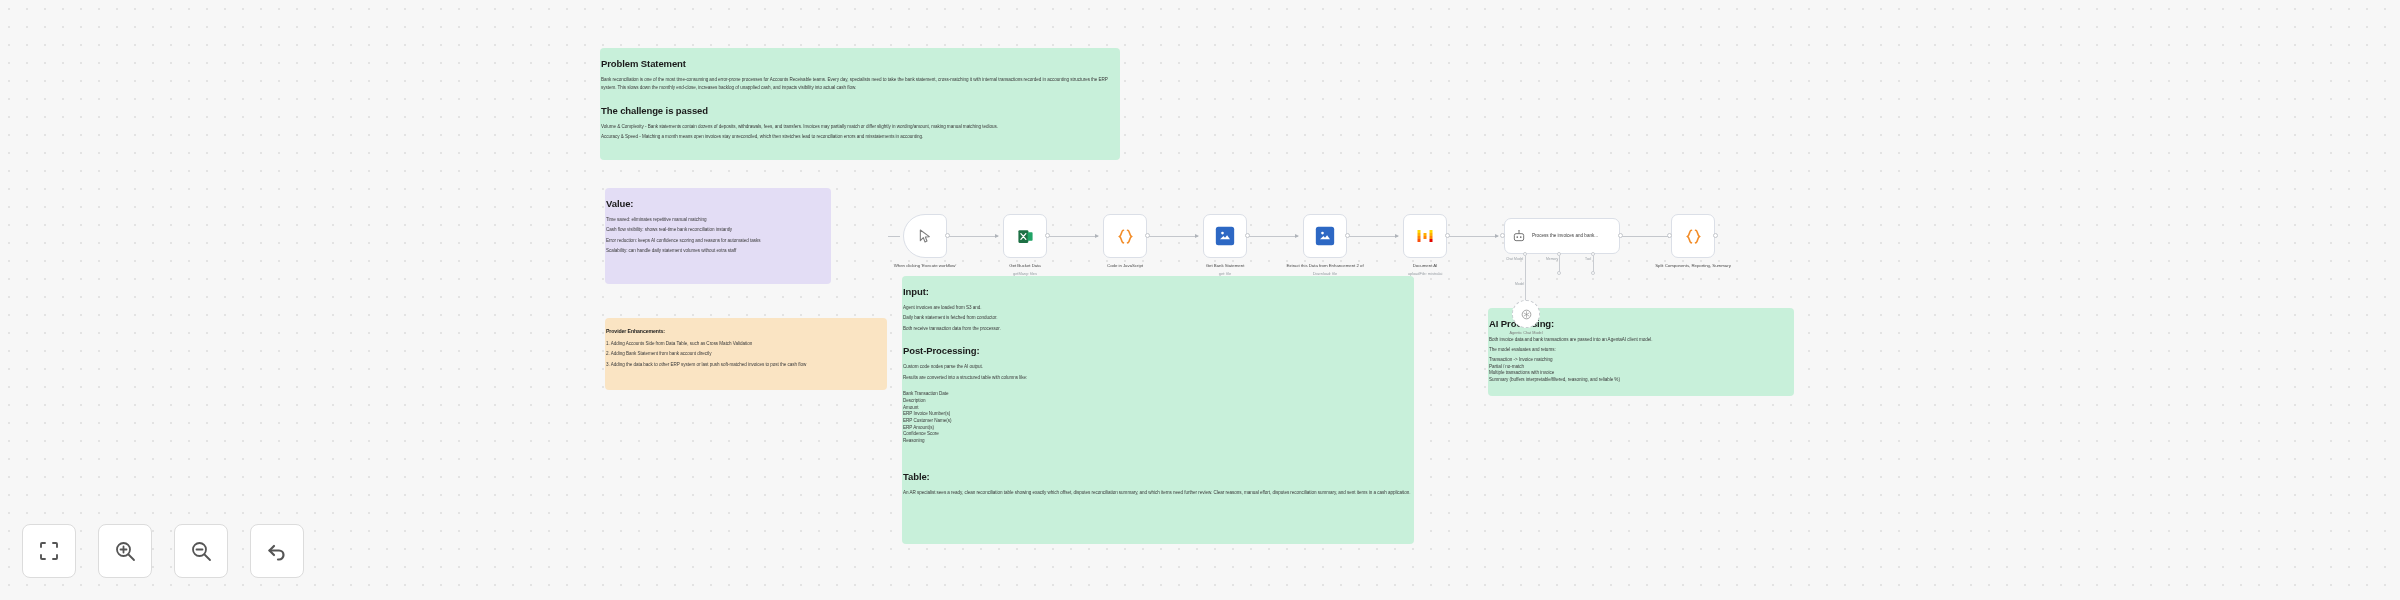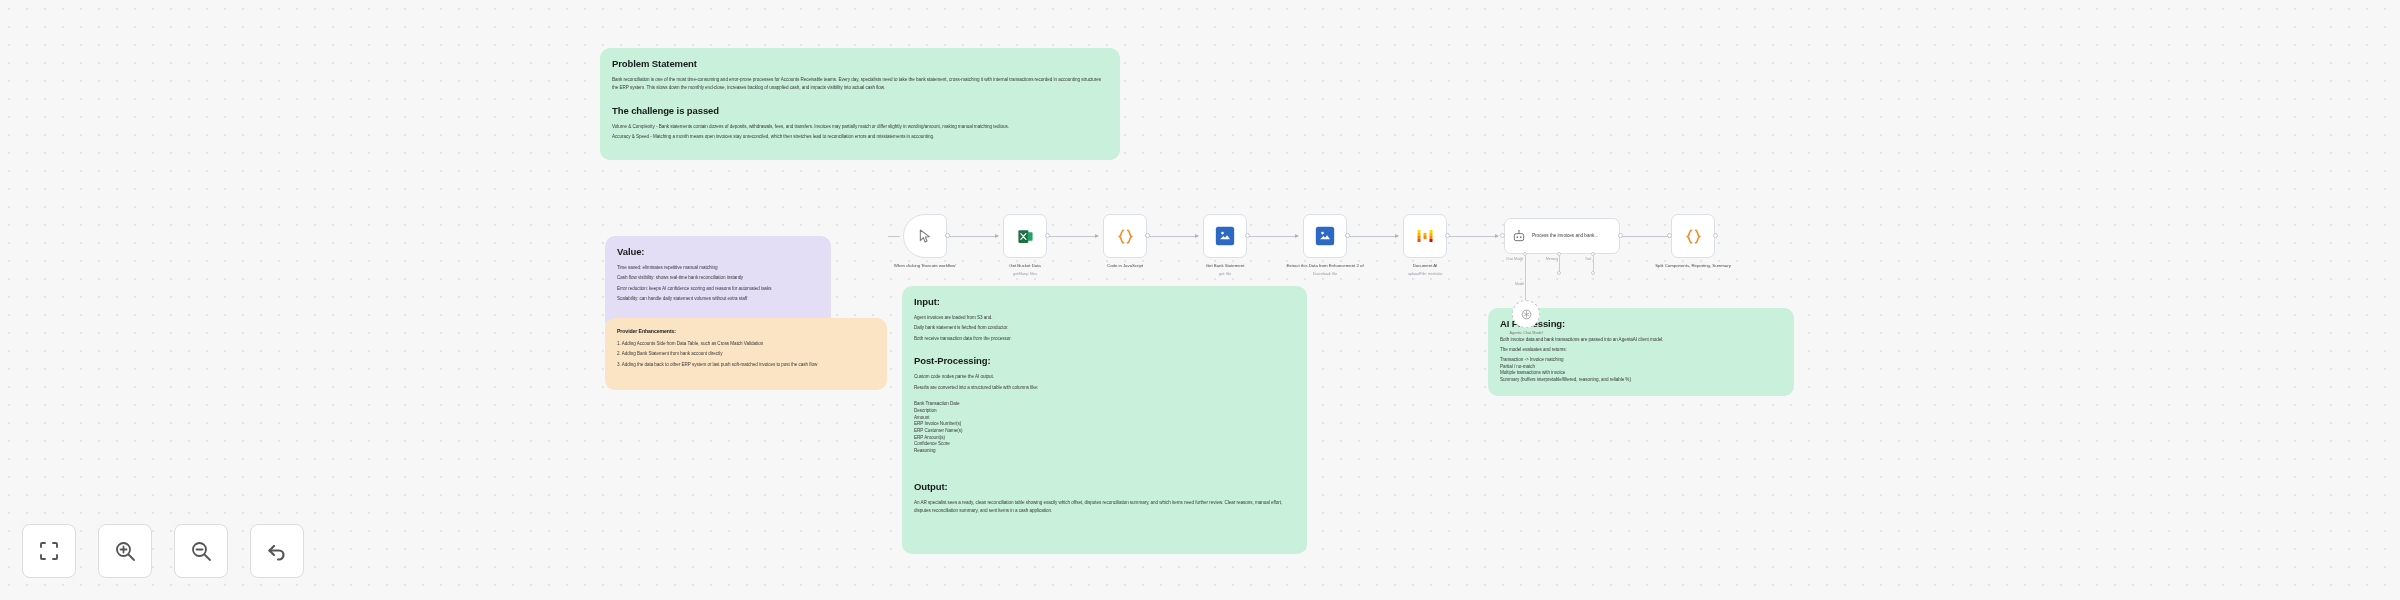--- a/index.html
+++ b/index.html
@@ -13,22 +13,22 @@
     position: relative;
     width: 2400px; height: 600px;
     background-color: #f7f7f7;
     background-image: radial-gradient(circle, #e3e3e3 1px, transparent 1px);
     background-size: 18px 18px;
   }
 
   
   .sticky {
     position: absolute;
-    border-radius: 10px;
-    padding: 10px 12px;
+    border-radius: 4px;
+    padding: 10px 1px;
     overflow: hidden;
   }
   .sticky.green  { background: #c8f0da; }
   .sticky.purple { background: #e3ddf5; }
   .sticky.tan    { background: #fae4c3; }
 
   .sticky h3 {
     font-size: 9.5px;
     font-weight: 700;
     color: #1a1a1a;
@@ -171,55 +171,55 @@
 <div id="canvas">
 
   <div class="sticky green" style="left:600px; top:48px; width:520px; height:112px;">
     <h3>Problem Statement</h3>
     <p>Bank reconciliation is one of the most time-consuming and error-prone processes for Accounts Receivable teams. Every day, specialists need to take the bank statement, cross-matching it with internal transactions recorded in accounting structures the ERP system. This slows down the monthly end-close, increases backlog of unapplied cash, and impacts visibility into actual cash flow.</p>
     <h3 class="sub">The challenge is passed</h3>
     <p>Volume &amp; Complexity - Bank statements contain dozens of deposits, withdrawals, fees, and transfers. Invoices may partially match or differ slightly in wording/amount, making manual matching tedious.</p>
     <p>Accuracy &amp; Speed - Matching a month means open invoices stay unreconciled, which then stretches lead to reconciliation errors and misstatements in accounting.</p>
   </div>
 
-  <div class="sticky purple" style="left:605px; top:188px; width:226px; height:96px;margin-top:48px;">
+  <div class="sticky purple" style="left:605px; top:188px; width:226px; height:96px;">
     <h3>Value:</h3>
     <p>Time saved: eliminates repetitive manual matching</p>
     <p>Cash flow visibility: shows real-time bank reconciliation instantly</p>
     <p>Error reduction: keeps AI confidence scoring and reasons for automated tasks</p>
     <p>Scalability: can handle daily statement volumes without extra staff</p>
   </div>
 
   <div class="sticky tan" style="left:605px; top:318px; width:282px; height:72px;">
     <h3 style="font-size:5.2px; margin-bottom:6px;">Provider Enhancements:</h3>
     <p>1. Adding Accounts Side from Data Table, such as Cross Match Validation</p>
     <p>2. Adding Bank Statement from bank account directly</p>
     <p>3. Adding the data back to other ERP system or last push soft-matched invoices to post the cash flow</p>
   </div>
 
-  <div class="sticky green" style="left:902px; top:286px; width:405px; height:268px;">
+  <div class="sticky green" style="left:902px; top:276px; width:512px; height:268px;">
     <h3>Input:</h3>
     <p>Agent invoices are loaded from S3 and.</p>
     <p>Daily bank statement is fetched from conductor.</p>
     <p>Both receive transaction data from the processor.</p>
 
     <h3 class="sub">Post-Processing:</h3>
     <p>Custom code nodes parse the AI output.</p>
     <p>Results are converted into a structured table with columns like:</p>
     <div class="gap"></div>
     <p class="tight">Bank Transaction Date</p>
     <p class="tight">Description</p>
     <p class="tight">Amount</p>
     <p class="tight">ERP Invoice Number(s)</p>
     <p class="tight">ERP Customer Name(s)</p>
     <p class="tight">ERP Amount(s)</p>
     <p class="tight">Confidence Score</p>
     <p class="tight">Reasoning</p>
 
-    <h3 class="sub" style="margin-top:26px;">Output:</h3>
+    <h3 class="sub" style="margin-top:26px;">Table:</h3>
     <p>An AR specialist sees a ready, clean reconciliation table showing exactly which offset, disputes reconciliation summary, and which items need further review. Clear reasons, manual effort, disputes reconciliation summary, and sent items in a cash application.</p>
   </div>
 
   <div class="sticky green" style="left:1488px; top:308px; width:306px; height:88px;">
     <h3>AI Processing:</h3>
     <p>Both invoice data and bank transactions are passed into an AgentaAI client model.</p>
     <p>The model evaluates and returns:</p>
     <p class="tight">Transaction -&gt; Invoice matching</p>
     <p class="tight">Partial / no-match</p>
     <p class="tight">Multiple transactions with invoice</p>

